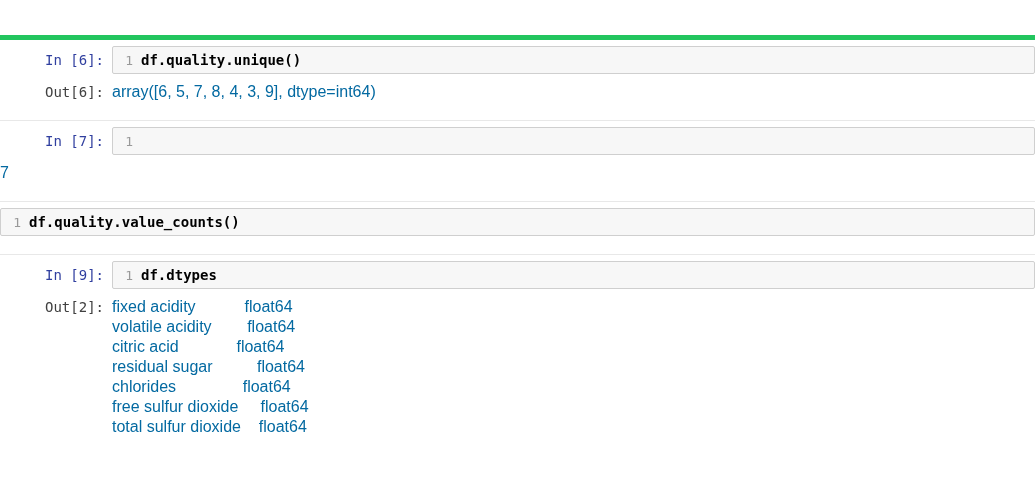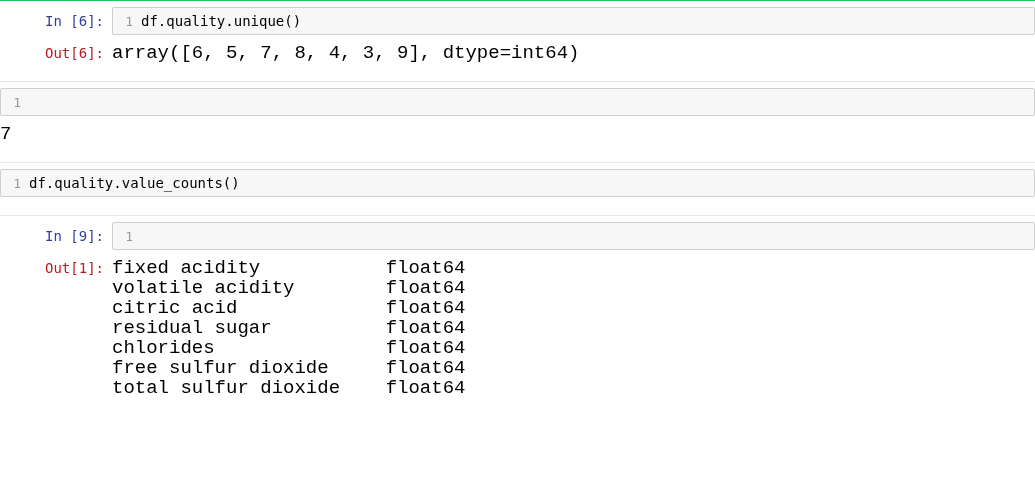--- a/index.html
+++ b/index.html
@@ -11,38 +11,38 @@
     background: #ffffff;
     color: #000;
   }
   .notebook {
     width: 1035px;
   }
   .cell {
     border-top: 1px solid #e8e8e8;
     padding: 4px 0;
   }
-  .cell:first-child { border-top: 1px solid #22c55e; }
+  .cell:first-child { border-top: 5px solid #22c55e; margin-top: 35px; }
   .line {
     display: flex;
     align-items: flex-start;
     padding: 2px 0;
   }
   .prompt {
     width: 112px;
     min-width: 112px;
     text-align: right;
     padding-right: 8px;
     font-family: Menlo, Consolas, "DejaVu Sans Mono", monospace;
     font-size: 14px;
     line-height: 20px;
     padding-top: 4px;
   }
   .prompt-in { color: #303F9F; }
-  .prompt-out { color: #b91c1c; }
+  .prompt-out { color: #404040; }
   .codebox {
     flex: 1;
     display: flex;
     align-items: center;
     background: #f7f7f7;
     border: 1px solid #cfcfcf;
     border-radius: 2px;
     padding: 2px 4px;
     min-height: 28px;
   }
@@ -55,28 +55,29 @@
     font-size: 13px;
     user-select: none;
   }
   .code {
     flex: 1;
     font-family: Menlo, Consolas, "DejaVu Sans Mono", monospace;
     font-size: 14px;
     line-height: 20px;
     white-space: pre;
     color: #000;
+    font-weight: bold;
   }
   .out {
     flex: 1;
-    font-family: Liberation Mono, monospace;
-    font-size: 19px;
+    font-family: Liberation Sans, sans-serif;
+    font-size: 16px;
     line-height: 20px;
     white-space: pre;
-    color: #000000;
+    color: #0369a1;
     padding-top: 4px;
   }
   .sep { height: 12px; }
 </style>
 </head>
 <body>
 
 <div class="notebook">
 
   <div class="cell">
@@ -90,20 +91,21 @@
     <div class="line">
       <div class="prompt prompt-out">Out[6]:</div>
       <div class="out">array([6, 5, 7, 8, 4, 3, 9], dtype=int64)</div>
     </div>
   </div>
 
   <div class="sep"></div>
 
   <div class="cell">
     <div class="line">
+      <div class="prompt prompt-in">In [7]:</div>
       <div class="codebox">
         <div class="gutter">1</div>
       </div>
     </div>
     <div class="line">
       <div class="out">7</div>
     </div>
   </div>
 
   <div class="sep"></div>
@@ -117,24 +119,25 @@
     </div>
   </div>
 
   <div class="sep"></div>
 
   <div class="cell">
     <div class="line">
       <div class="prompt prompt-in">In [9]:</div>
       <div class="codebox">
         <div class="gutter">1</div>
+        <div class="code">df.dtypes</div>
       </div>
     </div>
     <div class="line">
-      <div class="prompt prompt-out">Out[1]:</div>
+      <div class="prompt prompt-out">Out[2]:</div>
       <div class="out">fixed acidity           float64
 volatile acidity        float64
 citric acid             float64
 residual sugar          float64
 chlorides               float64
 free sulfur dioxide     float64
 total sulfur dioxide    float64</div>
     </div>
   </div>
 

